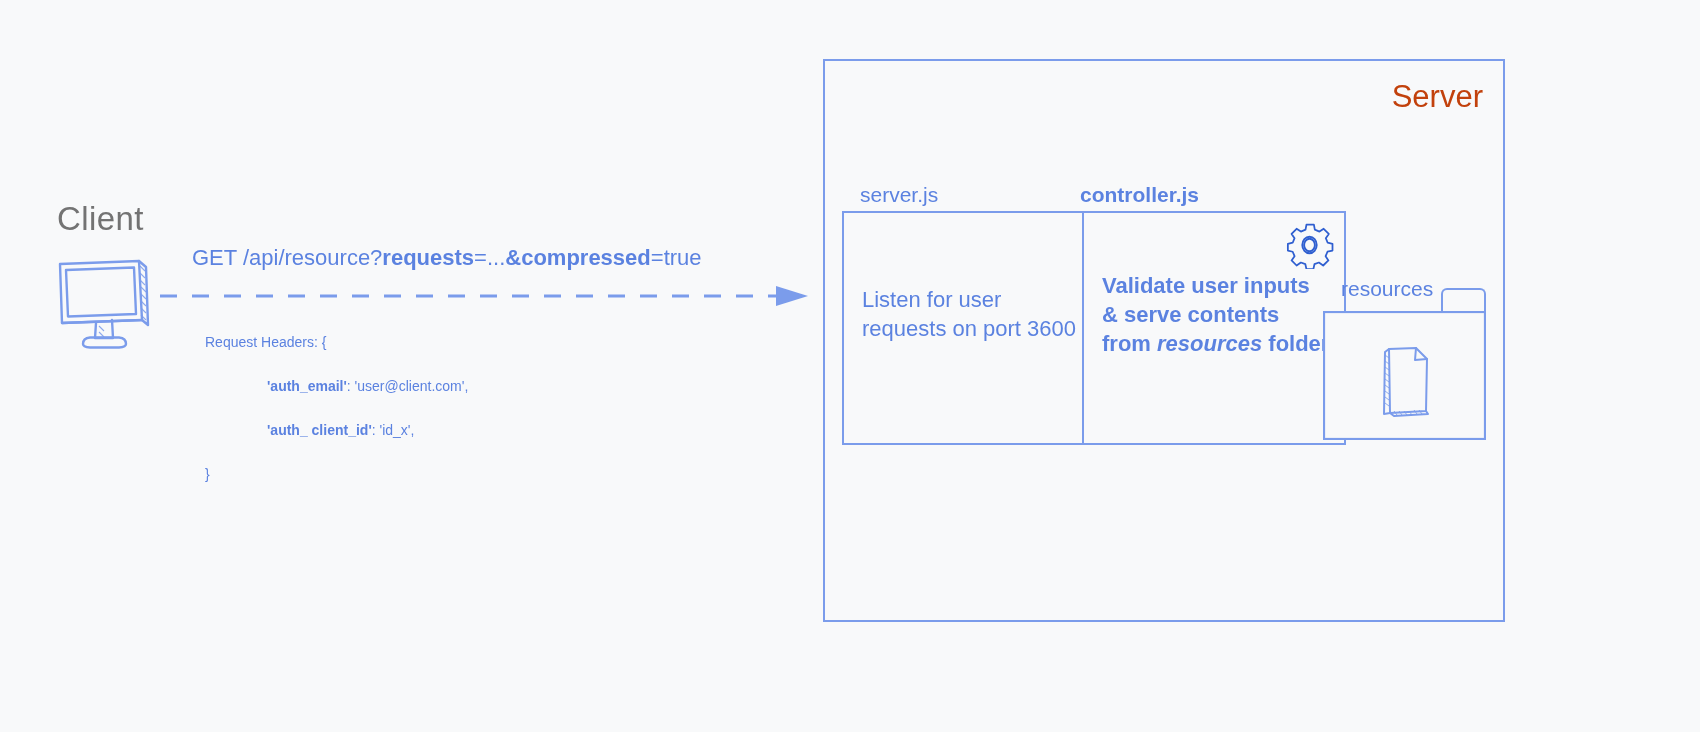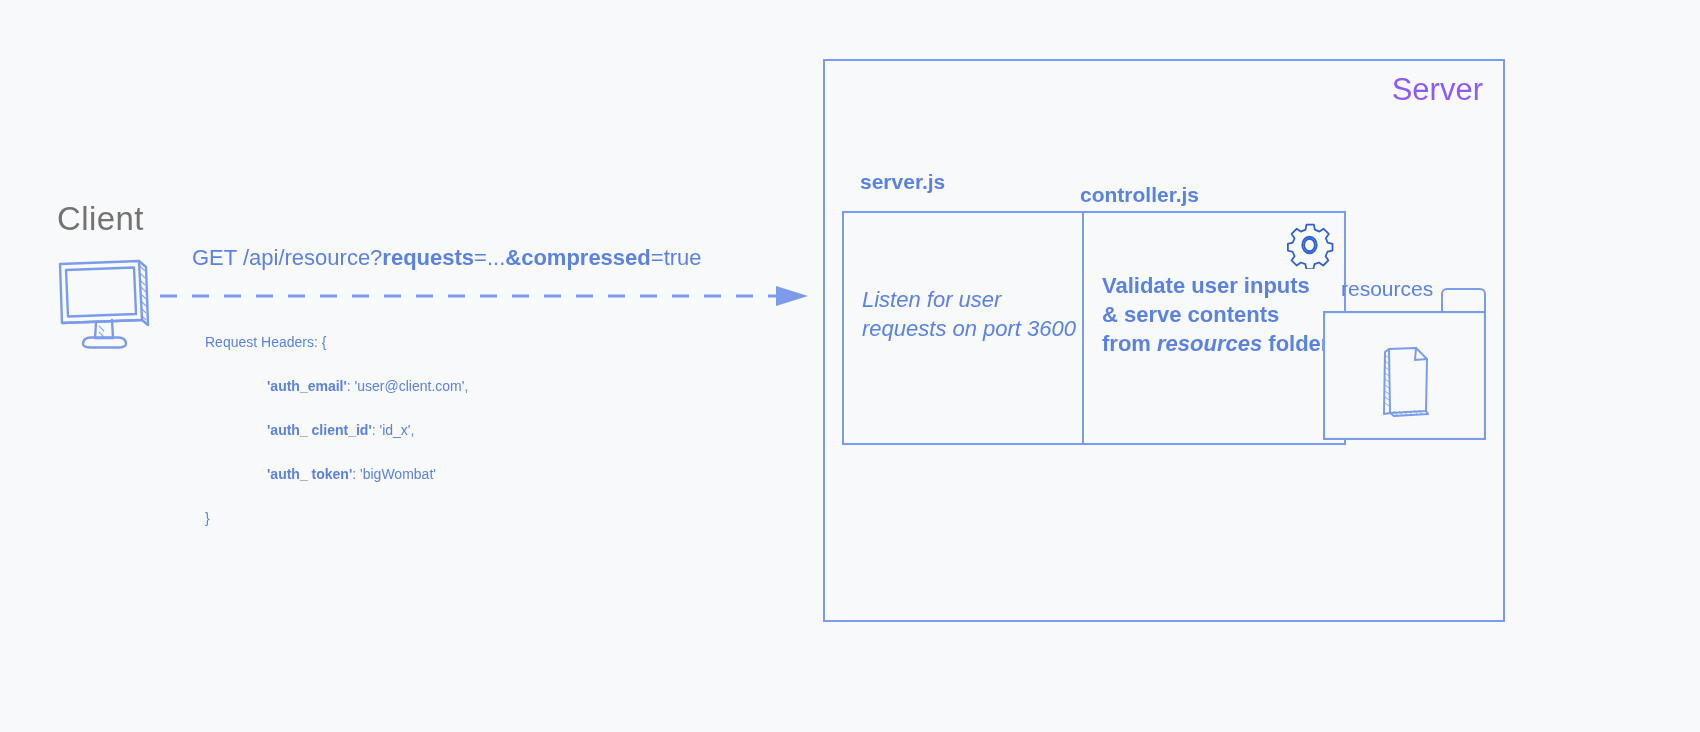--- a/index.html
+++ b/index.html
@@ -75,23 +75,23 @@
     top: 59px;
     width: 682px;
     height: 563px;
     border: 2px solid #7b9ceb;
     background: #f8f9fa;
     box-sizing: border-box;
   }
   #server-title {
     position: absolute;
     right: 20px;
-    top: 11px;
+    top: 18px;
     font-size: 31px;
-    color: #8b5cf6;
+    color: #c2410c;
     white-space: nowrap;
   }
 
   
   .card-label {
     position: absolute;
     font-size: 21px;
     color: #5b82e0;
     white-space: nowrap;
   }
@@ -103,22 +103,22 @@
   }
   .card-text {
     position: absolute;
     left: 18px;
     right: 14px;
     font-size: 22px;
     line-height: 29px;
     color: #5b82e0;
   }
 
-  #label-serverjs { left: 860px; top: 170px; font-weight: bold; }
-  #card-serverjs  { left: 842px; top: 211px; width: 264px; height: 234px; font-style: italic; }
+  #label-serverjs { left: 860px; top: 183px; }
+  #card-serverjs  { left: 842px; top: 211px; width: 264px; height: 234px; }
   #text-serverjs  { top: 72px; }
 
   #label-controllerjs { left: 1080px; top: 183px; font-weight: 700; }
   #card-controllerjs  { left: 1082px; top: 211px; width: 264px; height: 234px; }
   #text-controllerjs  { top: 58px; font-weight: 700; }
   #text-controllerjs i { font-style: italic; font-weight: 700; }
   #gear-icon-wrap {
     position: absolute;
     right: 10px;
     top: 8px;
@@ -195,21 +195,20 @@
     <svg viewBox="0 0 652 22" width="652" height="22">
       <line x1="0" y1="11" x2="618" y2="11" stroke="#7b9ceb" stroke-width="3.2" stroke-dasharray="17 15" stroke-linecap="butt"></line>
       <polygon points="616,1 648,11 616,21" fill="#7b9ceb"></polygon>
     </svg>
   </div>
 
   <div id="headers-block">
     <span class="hdr-row">Request Headers: {</span>
     <span class="hdr-row indent"><b><span>'</span><span>auth_email</span><span>'</span></b><span>: </span><span>'user@client.com',</span></span>
     <span class="hdr-row indent"><b><span>'</span><span>auth_ client_id</span><span>'</span></b><span>: </span><span>'id_x',</span></span>
-    <span class="hdr-row indent"><b><span>'</span><span>auth_ token</span><span>'</span></b><span>: </span><span>'bigWombat'</span></span>
     <span class="hdr-row close">}</span>
   </div>
 
   <div id="server-box">
     <div id="server-title">Server</div>
   </div>
 
   <div class="card-label" id="label-serverjs">server.js</div>
   <div class="card" id="card-serverjs">
     <div class="card-text" id="text-serverjs">Listen for user requests on port 3600</div>

